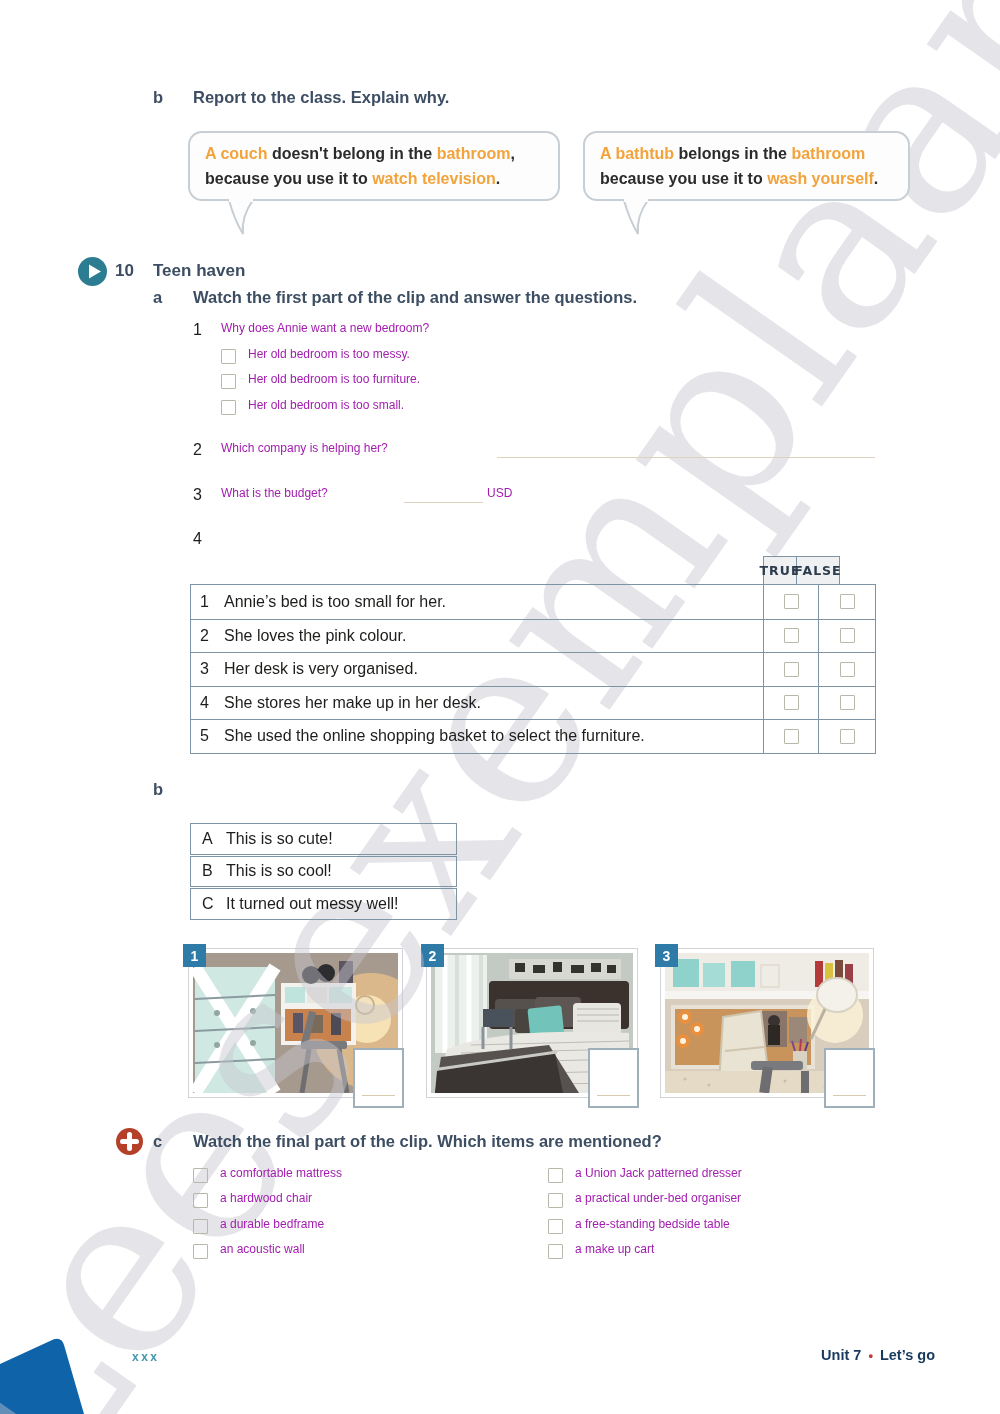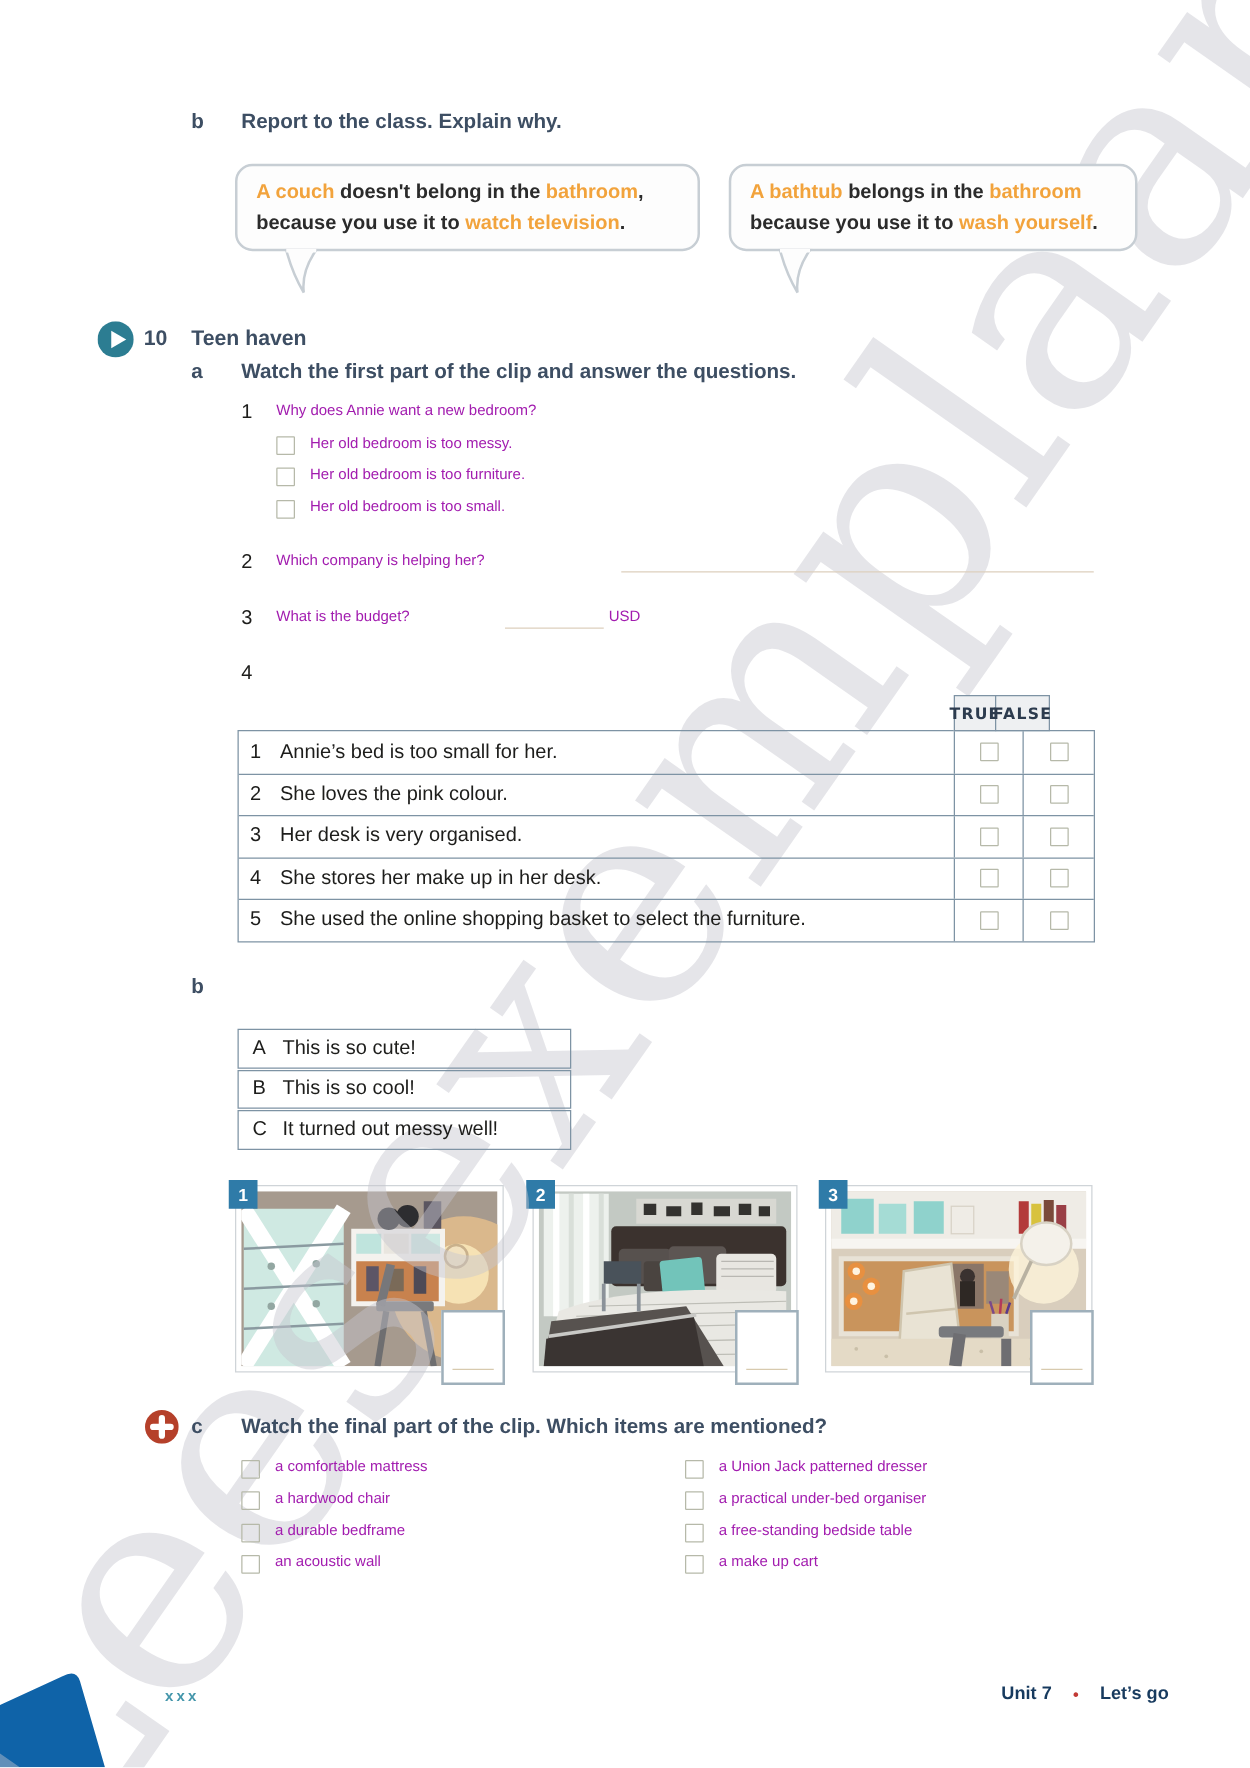--- a/index.html
+++ b/index.html
@@ -55,21 +55,21 @@
          justify-content:center;z-index:7;}
   .ansbox{position:absolute;right:-2px;bottom:-11px;width:47px;height:56px;background:#fff;
           border:2px solid #9fb0bb;z-index:7;}
   .ansbox .line{position:absolute;left:7px;right:7px;bottom:10px;border-top:1.5px solid #d8caae;}
   
   .footer-shape{position:absolute;left:0;top:1334px;z-index:3;}
   .pagenum{position:absolute;left:74px;top:1348px;color:#ffffff;font-weight:700;font-size:14px;z-index:8;}
   .xxx{position:absolute;left:132px;top:1350px;color:#4496ab;font-weight:700;font-size:12px;
        letter-spacing:2.5px;z-index:8;}
   .unitline{position:absolute;right:65px;top:1347px;font-weight:700;font-size:14.5px;
-            color:#173a5e;z-index:8;display:flex;align-items:flex-end;gap:17px;}
+            color:#173a5e;z-index:8;display:flex;align-items:flex-end;gap:7px;}
   .unitline .dot{color:#c23a35;font-size:13px;}
 </style>
 </head>
 <body>
 
 <div class="page">
 
   <div class="wm">Leesexemplaar</div>
 
   <div class="abs navy" style="left:153px;top:88px">b</div>

